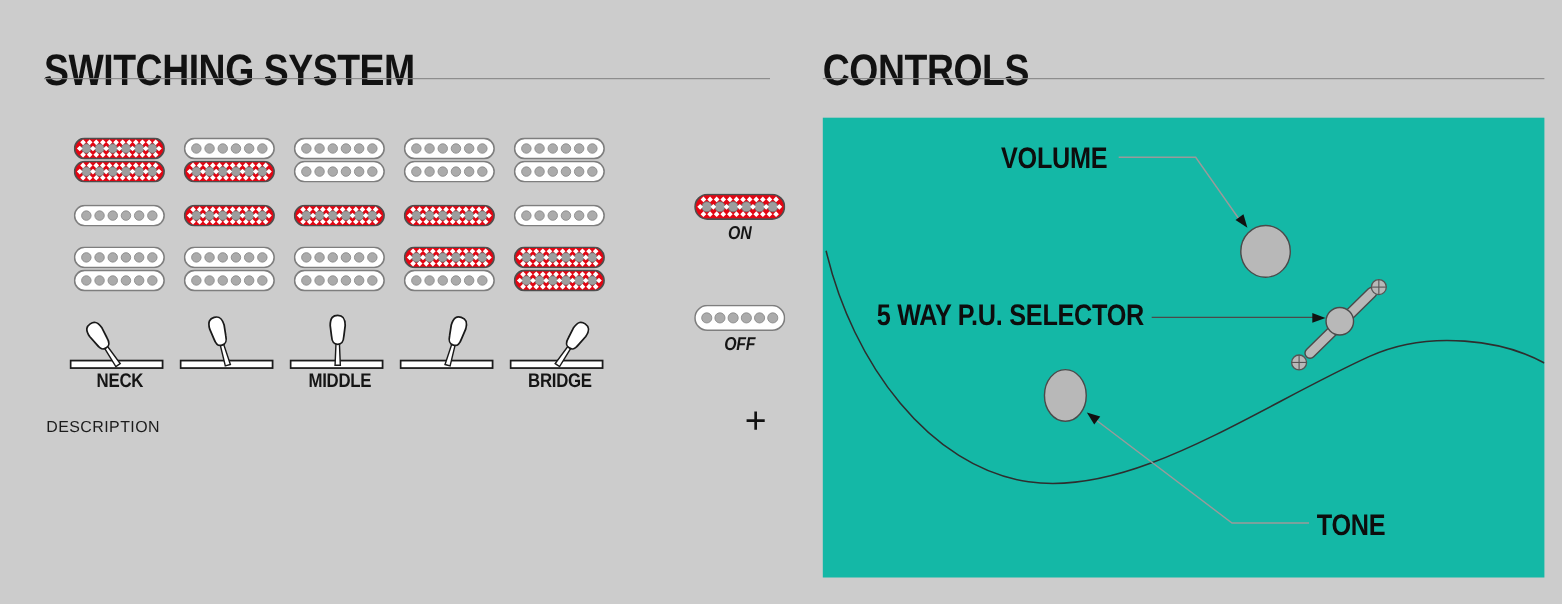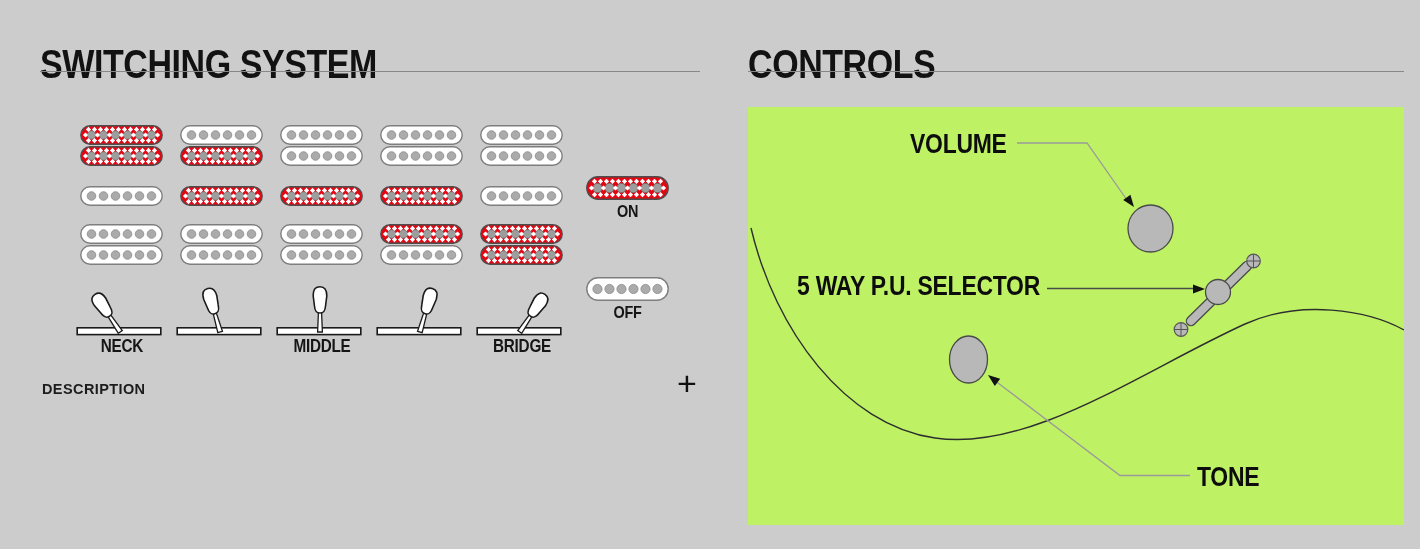--- a/index.html
+++ b/index.html
@@ -1,35 +1,35 @@
 <!DOCTYPE html>
 <html><head>
 <meta charset="utf-8">
 <style>
   html,body{margin:0;padding:0;background:#cccccc;}
   .page{position:relative;width:1420px;height:549px;background:#cccccc;overflow:hidden;
         font-family:"Liberation Sans","DejaVu Sans",sans-serif;}
   .hd{position:absolute;top:9px;font-weight:700;font-size:40px;line-height:1.1;color:#121212;
       letter-spacing:-.5px;white-space:nowrap;transform:scaleX(.85);transform-origin:0 50%;}
   .rule{position:absolute;top:71px;height:1px;background:#878787;}
-  .grid{position:absolute;left:78px;top:125px;width:500px;height:235px;}
+  .grid{position:absolute;left:65px;top:125px;width:500px;height:235px;}
   .pos-col{position:absolute;top:0;width:90px;height:235px;}
   .coil{position:absolute;left:2px;width:83px;height:20px;}
   .switch{position:absolute;left:-2px;top:156px;width:88px;height:58px;}
   .poslabel{position:absolute;top:211px;left:-6px;width:100px;text-align:center;
       font-weight:700;font-size:18px;color:#151515;transform:scaleX(.85);letter-spacing:-.3px;}
-  .legend{position:absolute;left:586px;top:176px;width:83px;height:160px;}
+  .legend{position:absolute;left:631px;top:176px;width:83px;height:160px;font-style:italic;}
   .leg-coil{position:absolute;left:0;width:83px;height:24px;}
   .leglabel{position:absolute;left:0;width:83px;text-align:center;font-weight:700;font-size:17px;
       color:#151515;transform:scaleX(.85);letter-spacing:-.3px;}
-  .desc{position:absolute;left:42px;top:381px;font-size:14.5px;font-weight:700;
+  .desc{position:absolute;left:42px;top:381px;font-size:14.5px;font-weight:400;
       letter-spacing:.4px;color:#1c1c1c;}
   .plus{position:absolute;left:677px;top:366px;font-size:34px;font-weight:400;line-height:1;
       color:#111;background:none;border:none;padding:0;cursor:pointer;font-family:inherit;}
-  .panel{position:absolute;left:748px;top:107px;width:656px;height:418px;background:#bef264;}
+  .panel{position:absolute;left:748px;top:107px;width:656px;height:418px;background:#14b8a6;}
   .panel svg{position:absolute;left:0;top:0;}
   .callout{position:absolute;font-weight:700;font-size:27px;color:#0d0d0d;white-space:nowrap;
       transform:scaleX(.85);transform-origin:0 0;letter-spacing:-.3px;}
 </style>
 </head>
 <body>
 
 <div class="page">
 
   <section>

